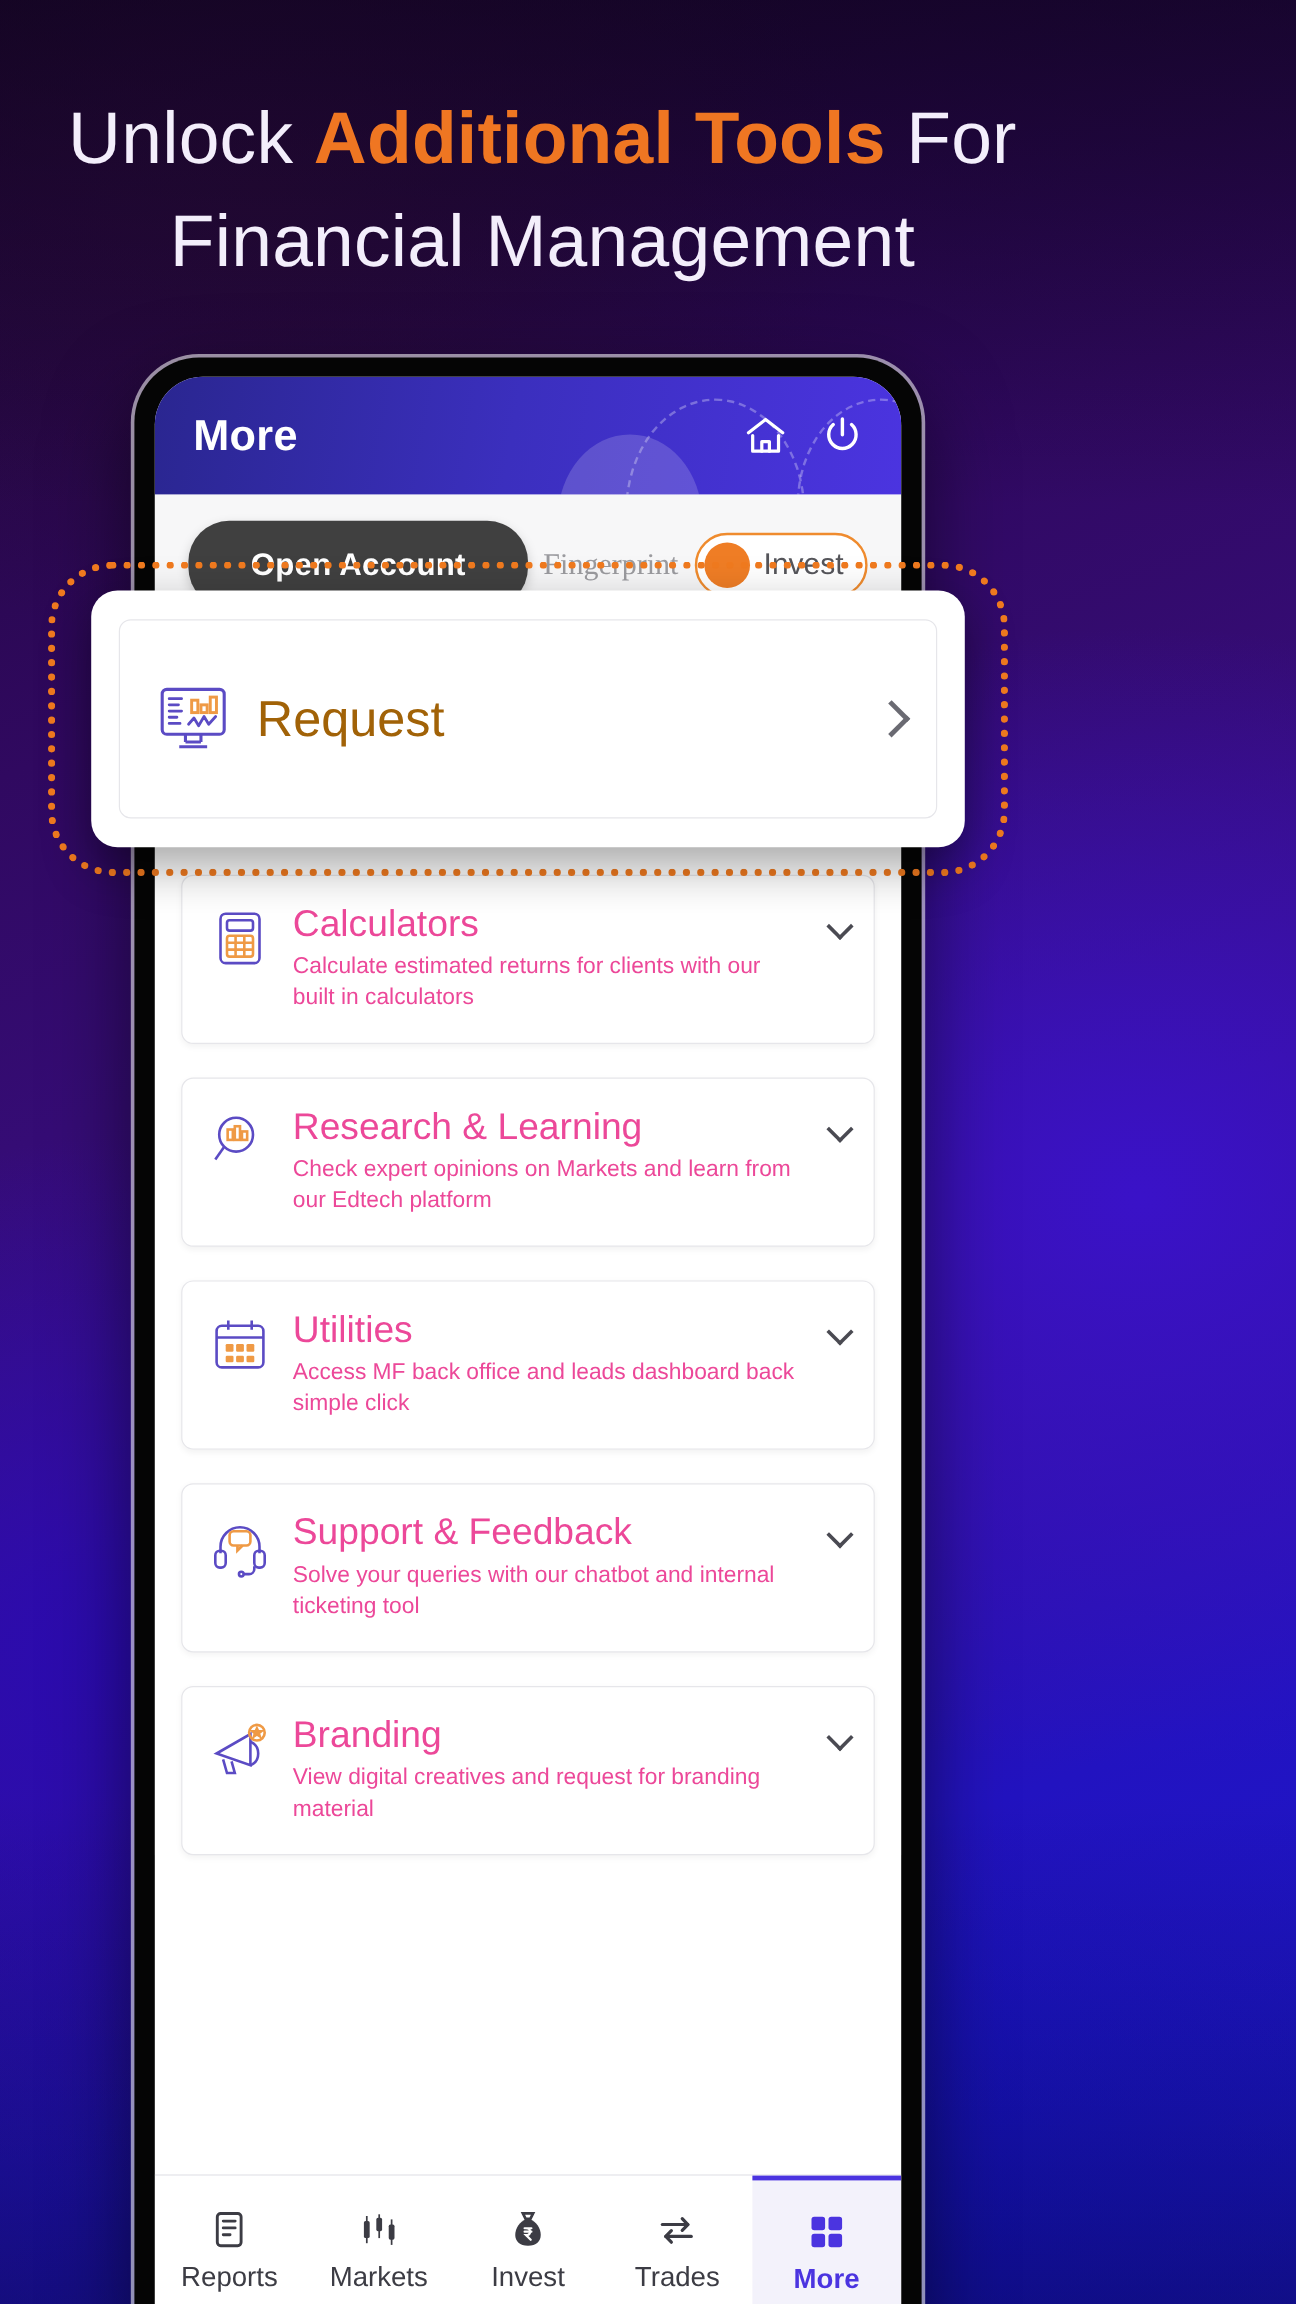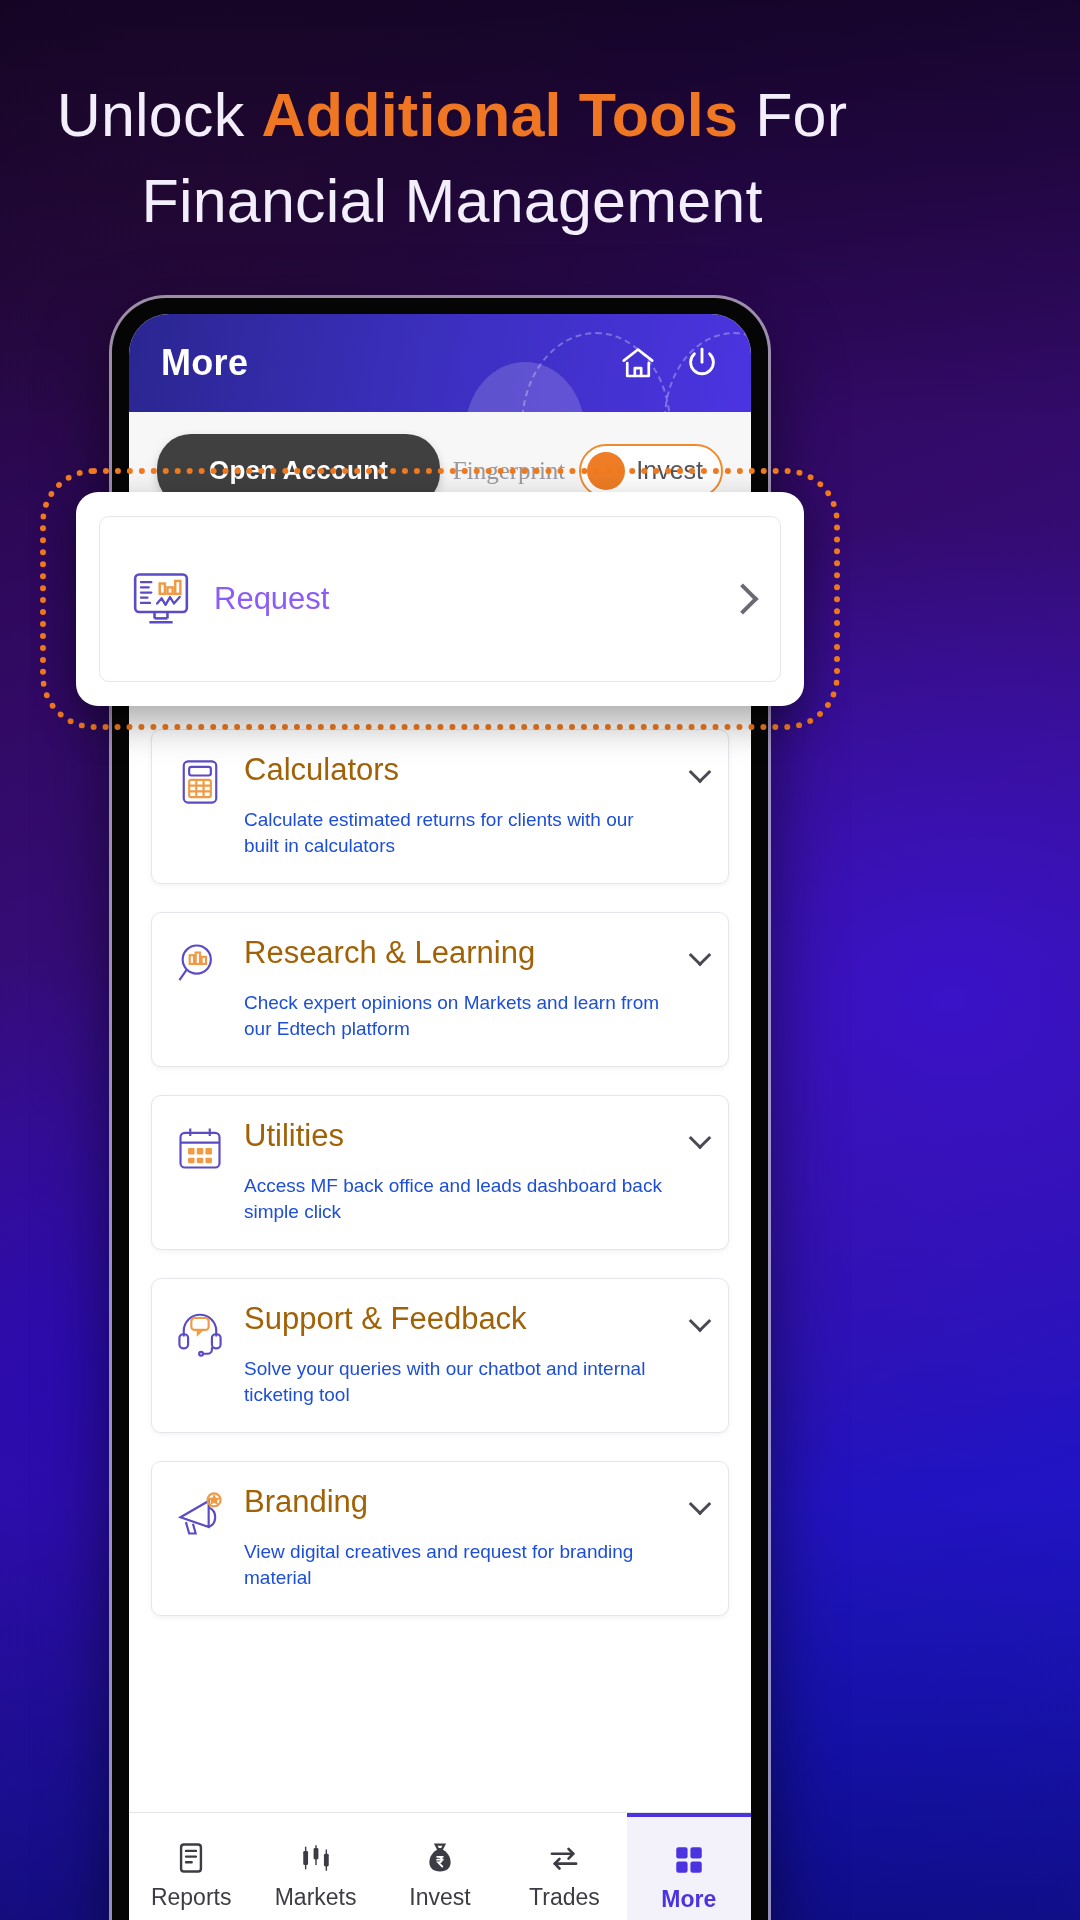--- a/index.html
+++ b/index.html
@@ -113,22 +113,22 @@
     position:relative;
     border:1px solid #e6e6ea; border-radius:10px;
     background:#fff; margin-bottom:28px;
     padding:22px 58px 24px 22px;
     box-shadow:0 2px 5px rgba(0,0,0,.05);
     display:flex; align-items:flex-start; gap:18px;
   }
   .card-icon{ width:52px; height:52px; flex:0 0 52px; margin-top:4px; }
   .card-icon svg{ display:block; width:52px; height:52px; }
   .card-txt{ flex:1; min-width:0; }
-  .card-title{ font-size:31px; color:#a16207; font-weight:400; line-height:1.15; }
-  .card-desc{ font-size:19px; color:#1d4ed8; line-height:1.38; margin-top:19px; }
+  .card-title{ font-size:31px; color:#ec4899; font-weight:400; line-height:1.15; }
+  .card-desc{ font-size:19px; color:#ec4899; line-height:1.38; margin-top:5px; }
   .chev{
     position:absolute; right:20px; top:36px;
     width:20px; height:20px;
     border-right:3px solid #4a4a52; border-bottom:3px solid #4a4a52;
     transform:rotate(45deg);
   }
 
   
   .bottom-nav{
     position:absolute; left:0; right:0; bottom:0; height:126px;
@@ -164,21 +164,21 @@
   .callout-card{
     position:relative;
     width:682px; height:166px;
     border:1px solid #e6e6ea; border-radius:10px;
     background:#fff;
     display:flex; align-items:center; gap:22px;
     padding:0 30px;
   }
   .callout-card .card-icon{ width:62px; height:62px; flex:0 0 62px; margin-top:0; }
   .callout-card .card-icon svg{ width:62px; height:62px; }
-  .callout-title{ font-size:31px; color:#8b5cf6; }
+  .callout-title{ font-size:42px; color:#a16207; }
   .callout-chev{
     position:absolute; right:26px; top:50%;
     width:22px; height:22px; margin-top:-11px;
     border-right:4px solid #6a6a72; border-bottom:4px solid #6a6a72;
     transform:rotate(-45deg);
   }
 </style>
 </head>
 <body>
 

